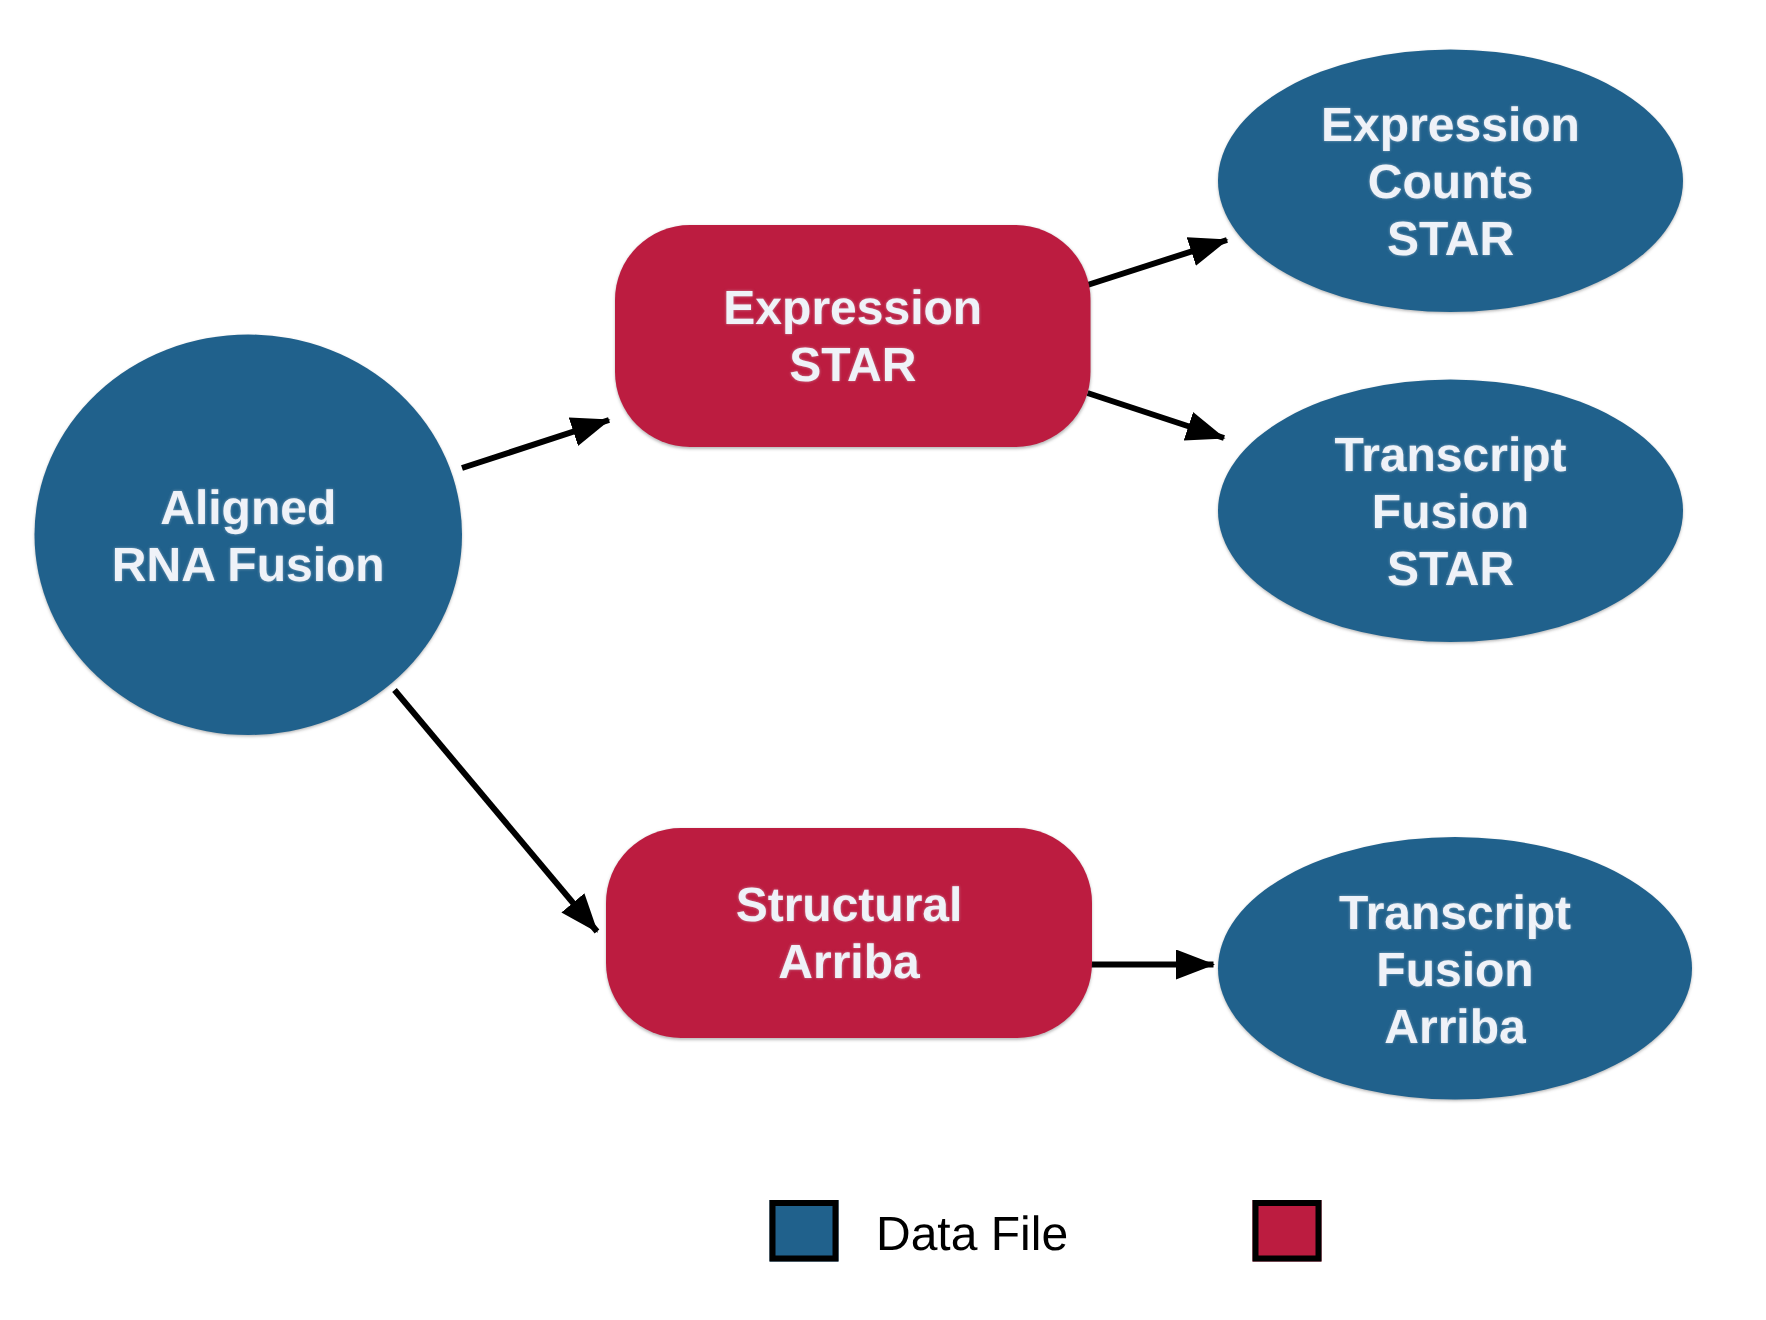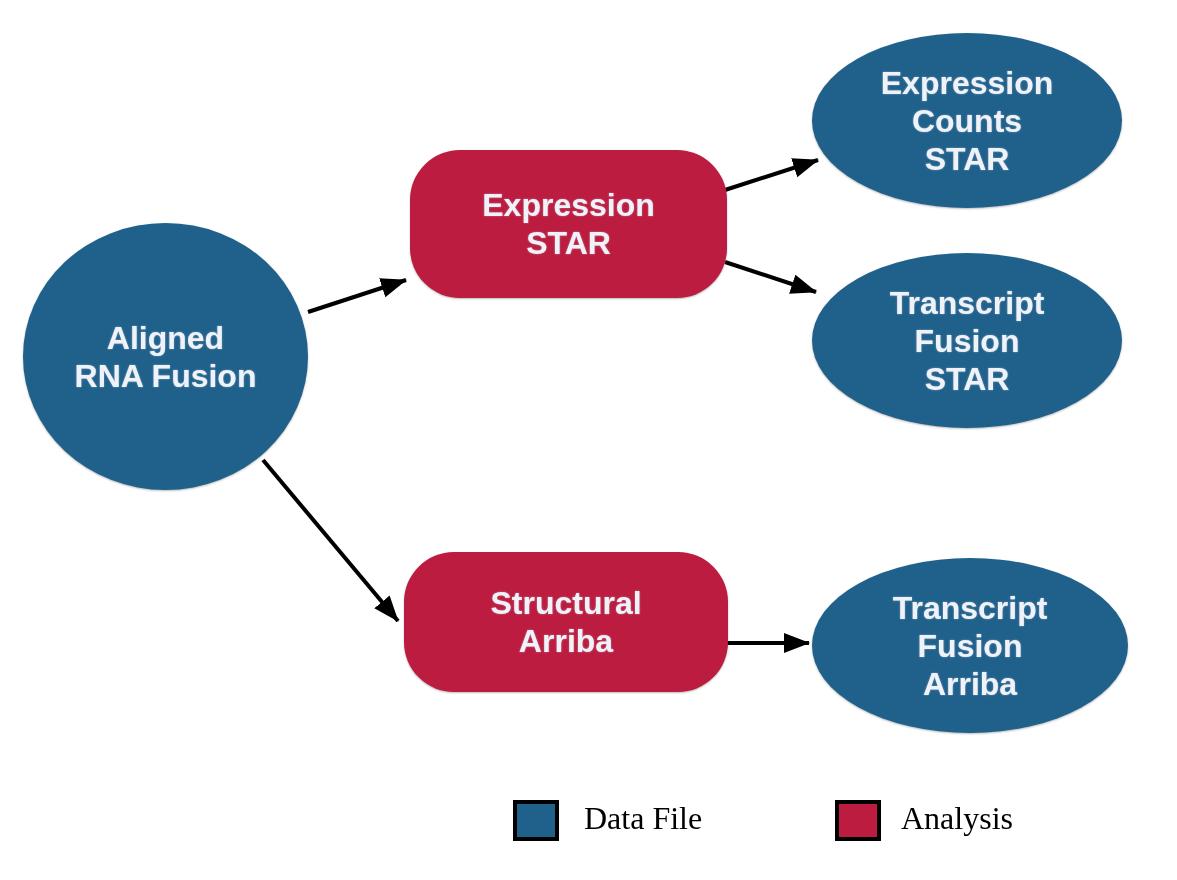--- a/index.html
+++ b/index.html
@@ -39,22 +39,21 @@
   .node .node-label span { display: block; }
   .shape-circle  { border-radius: 50%; }
   .shape-ellipse { border-radius: 50%; }
   .shape-rounded-rect { border-radius: 50px; }
   .fill-data-file { background: #20618C; }
   .fill-analysis  { background: #BC1C40; }
 
   .legend-item {
     position: absolute;
     display: flex;
-    align-items: flex-start;
-    font-family: Liberation Serif, serif;
+    align-items: flex-end;
   }
   .legend-swatch {
     width: 38px;
     height: 33px;
     border: 4px solid #000000;
     flex: 0 0 auto;
   }
   .legend-label {
     font-size: 32px;
     color: #000000;
@@ -128,16 +127,15 @@
     </div>
   </div>
 
   <div class="legend-item" id="legend-data-file" style="left:513px; top:800px;">
     <span class="legend-swatch"></span>
     <span class="legend-label">Data File</span>
   </div>
 
   <div class="legend-item" id="legend-analysis" style="left:835px; top:800px;">
     <span class="legend-swatch"></span>
-    <span class="legend-label">Analysis</span>
   </div>
 
 </div>
 
 </body></html>

